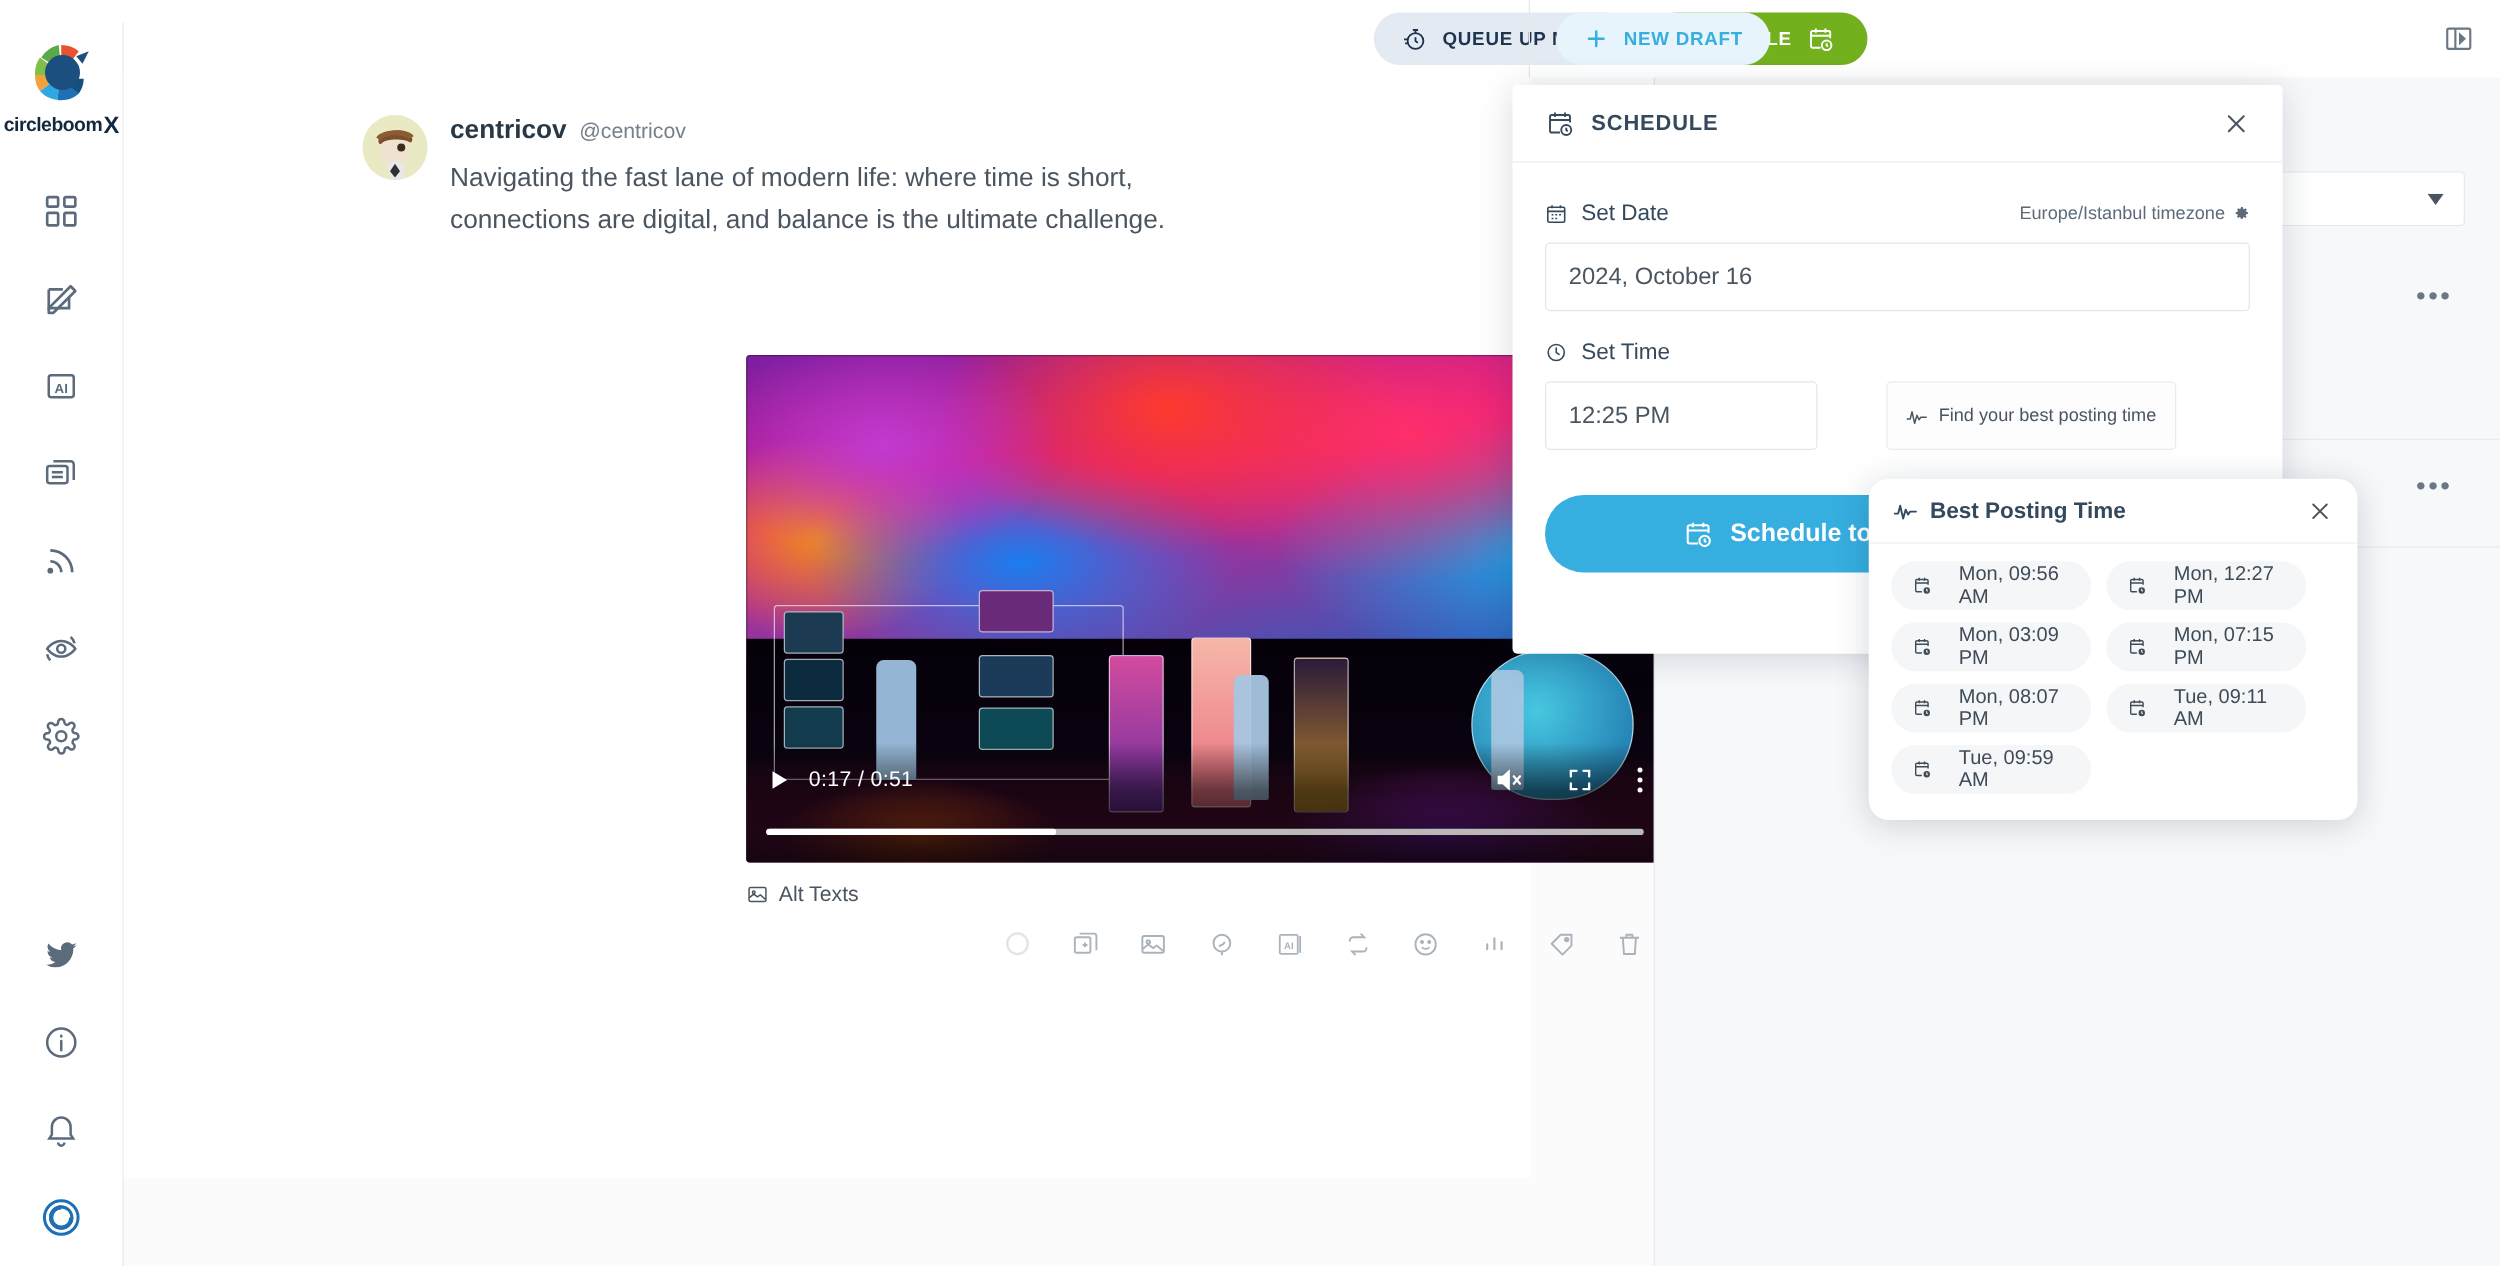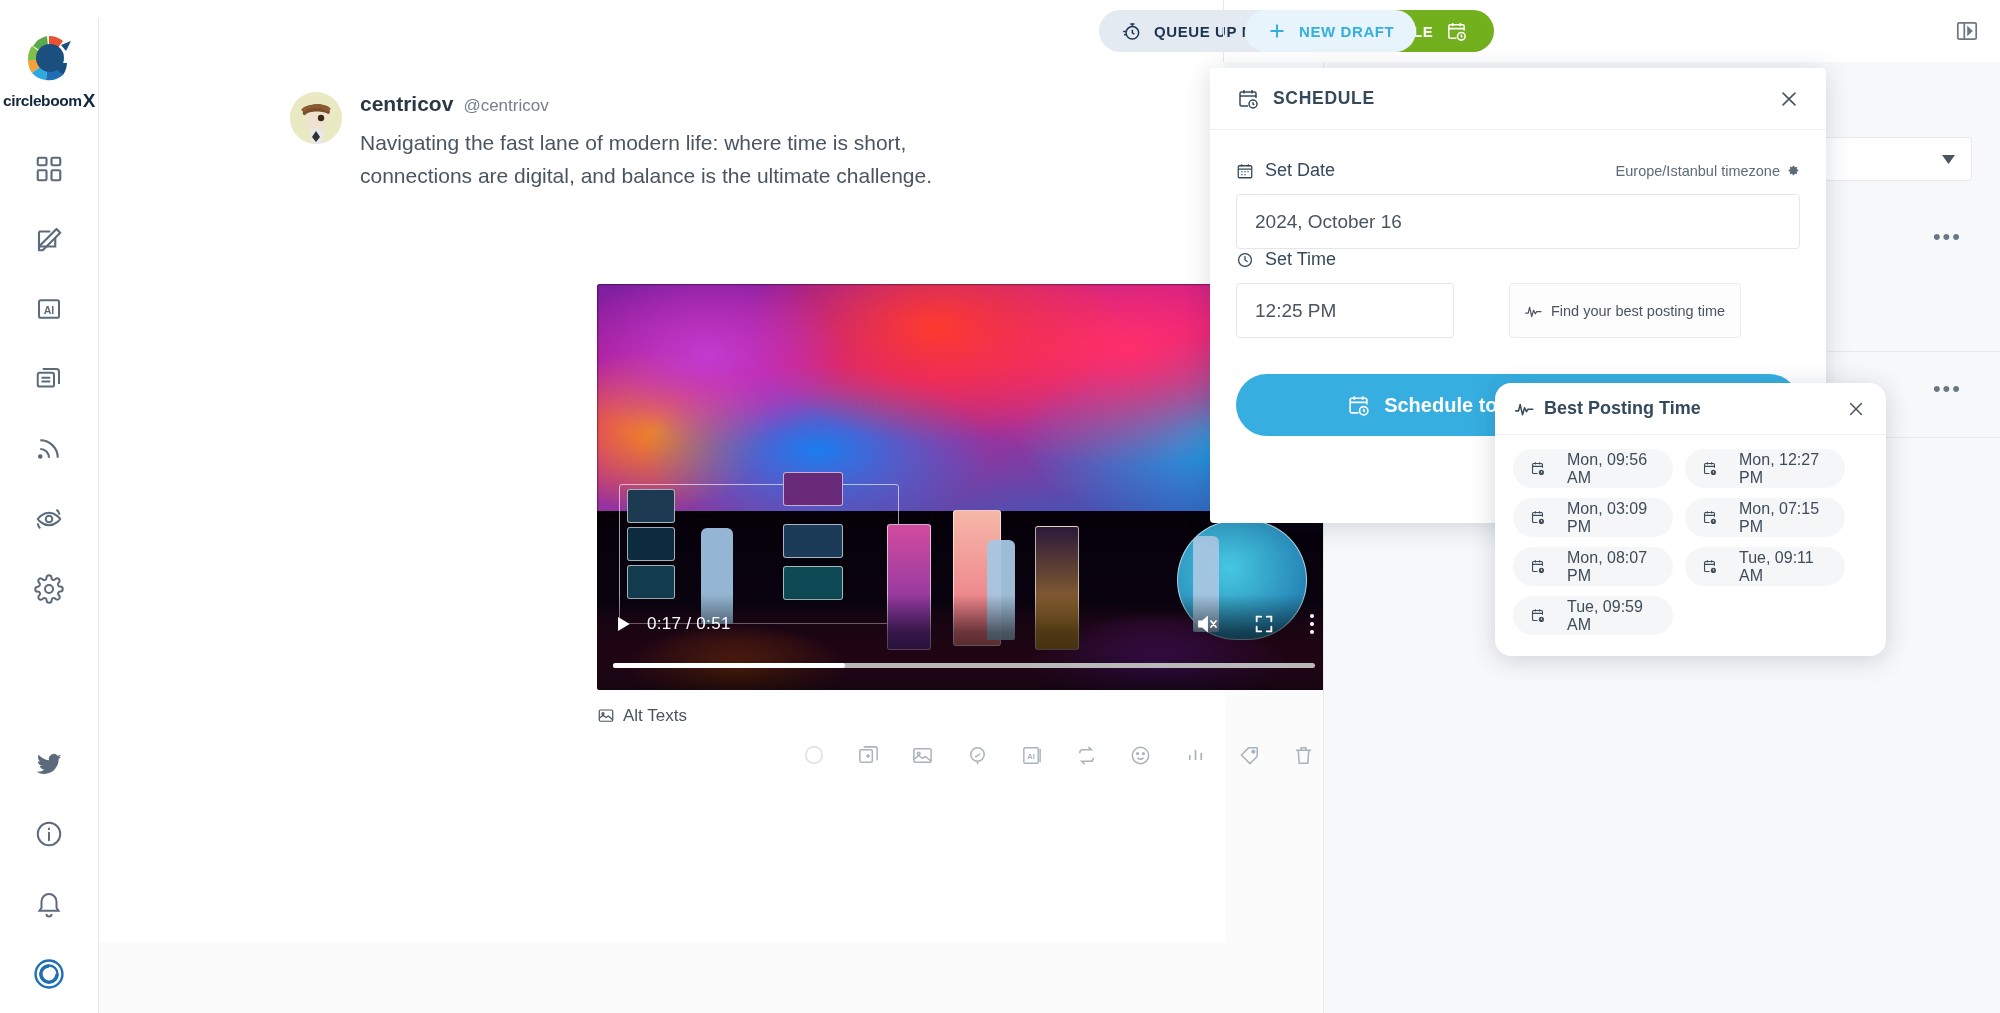--- a/index.html
+++ b/index.html
@@ -599,21 +599,21 @@
                 <path d="M21 13.3v-2.6l-2.3-.4a7 7 0 0 0-.7-1.7l1.3-1.9-1.8-1.8-1.9 1.3a7 7 0 0 0-1.7-.7L13.3 3h-2.6l-.4 2.3a7 7 0 0 0-1.7.7L6.7 4.7 4.9 6.5l1.3 1.9a7 7 0 0 0-.7 1.7L3 10.7v2.6l2.3.4c.2.6.4 1.2.7 1.7l-1.3 1.9 1.8 1.8 1.9-1.3c.5.3 1.1.5 1.7.7l.4 2.3h2.6l.4-2.3c.6-.2 1.2-.4 1.7-.7l1.9 1.3 1.8-1.8-1.3-1.9c.3-.5.5-1.1.7-1.7z"></path>
               </svg>
             </span>
           </span>
         </div>
 
         <div class="sm-input">
           <span>2024, October 16</span>
         </div>
 
-        <div class="sm-row" style="">
+        <div class="sm-row" style="margin-top:22px;">
           <span class="sm-label">
             <span class="ic">
               <svg width="18" height="18" viewBox="0 0 24 24" fill="none" stroke="currentColor" stroke-width="1.7">
                 <circle cx="12" cy="12" r="8.6"></circle>
                   <path d="M12 7.3V12l3 2" stroke-linecap="round"></path>
               </svg>
             </span>
             <span>Set Time</span>
           </span>
         </div>

